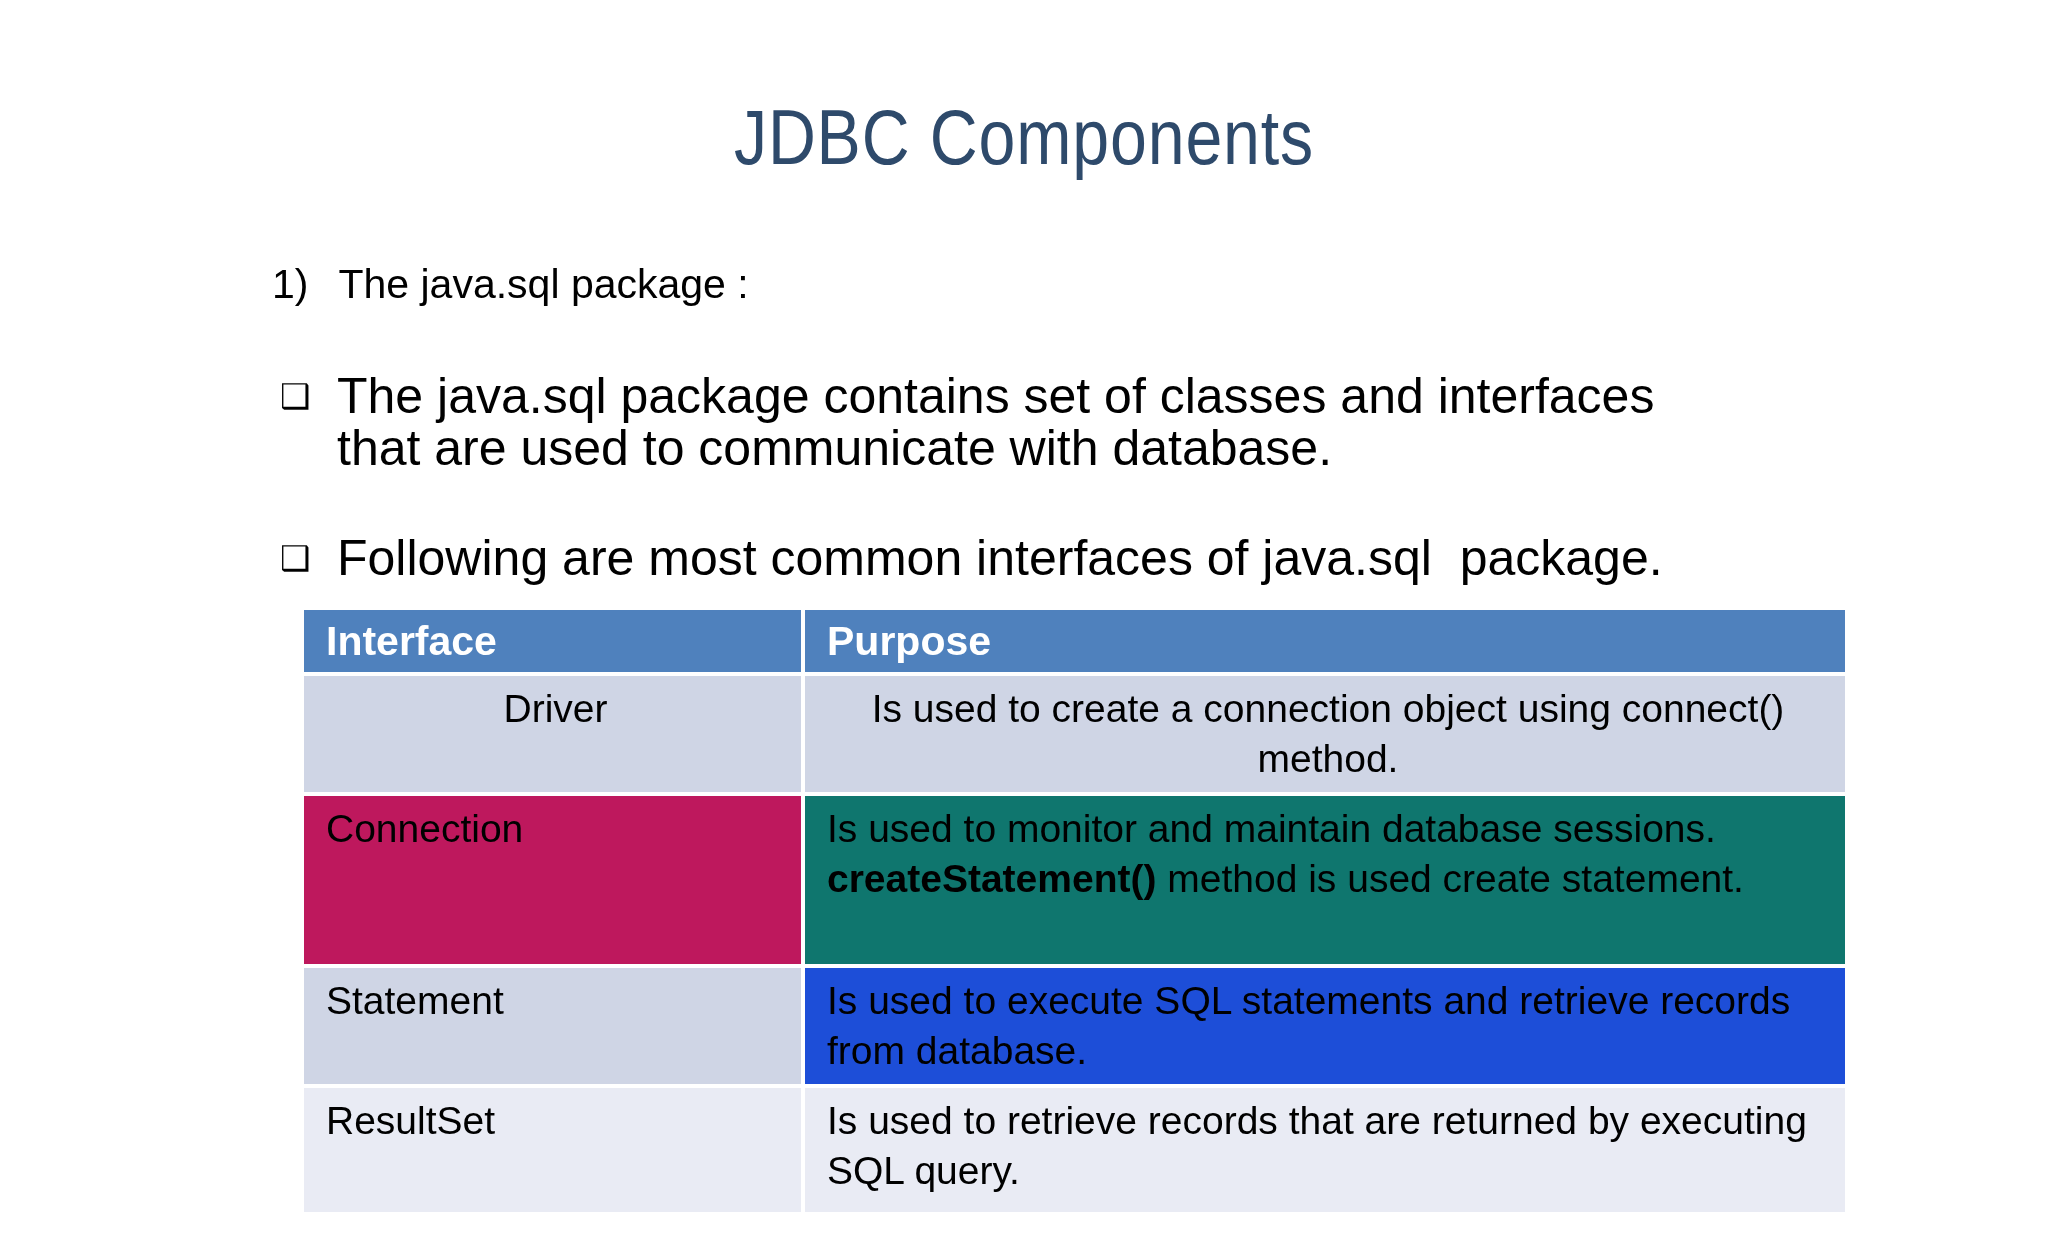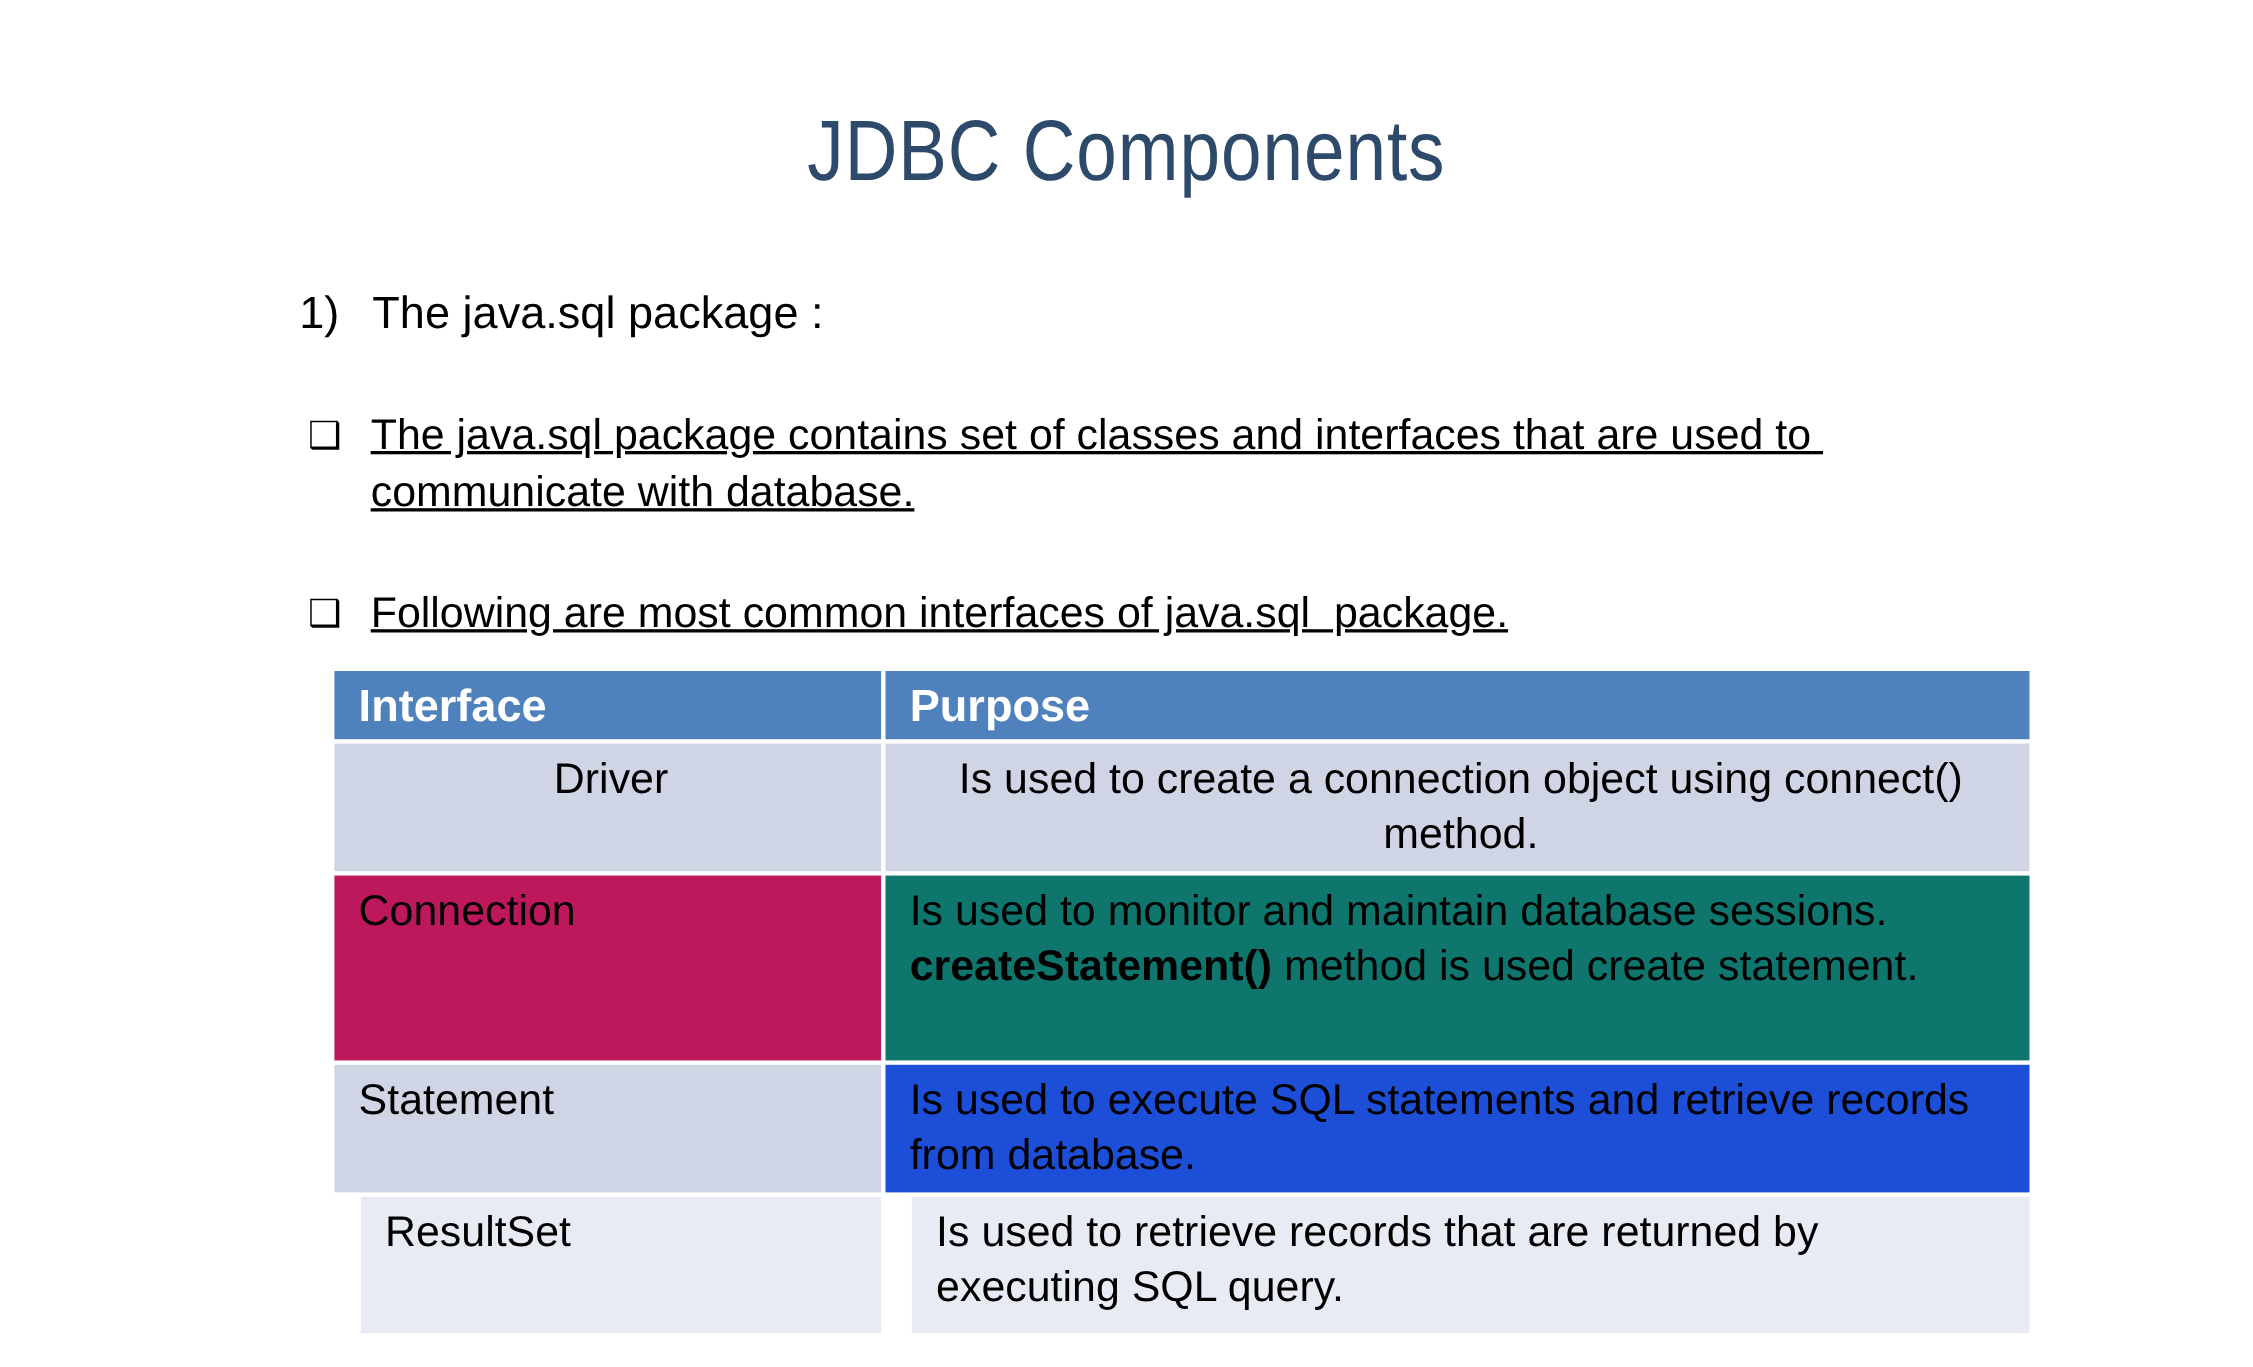--- a/index.html
+++ b/index.html
@@ -36,25 +36,24 @@
   .bullet-1{margin-top:62px;}
   .bullet-2{margin-top:58px;}
   .bullet-marker{
     flex:none;
     width:57px;
     font-size:34px;
     line-height:52px;
     color:#000;
   }
   .bullet-text{
-    font-size:39px;
+    font-size:50px;
     line-height:52px;
     max-width:1400px;
     white-space:pre-wrap;
-    text-decoration:underline;
   }
   .jdbc-table{
     margin:26px 0 0 267px;
     width:1848px;
     display:grid;
     grid-template-columns:497px 1040px;
     gap:4px;
     background:#ffffff;
     padding-left:37px;
   }
@@ -65,21 +64,21 @@
   }
   .cell.header{
     color:#ffffff;
     font-weight:bold;
     line-height:46px;
     font-size:41px;
   }
   .r1{min-height:96px;text-align:center;}
   .r2{min-height:152px;}
   .r3{min-height:92px;}
-  .r4{min-height:108px;margin-left:24px;}
+  .r4{min-height:108px;}
   .bold{font-weight:bold;}
 </style>
 </head>
 <body>
 
 <div class="slide">
 
   <h1 class="title">JDBC Components</h1>
 
   <div class="numbered">

